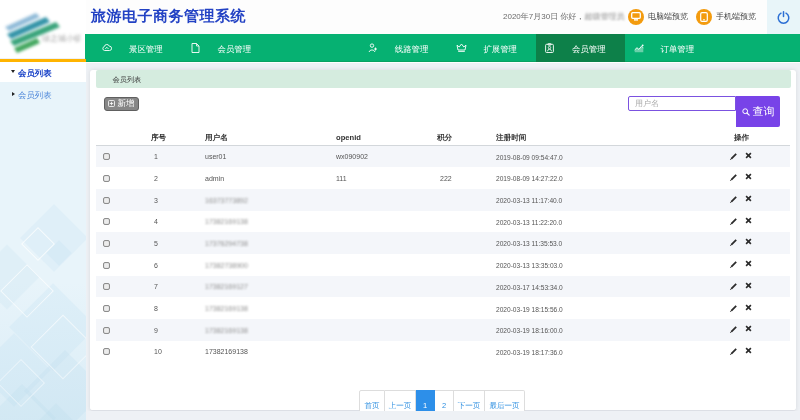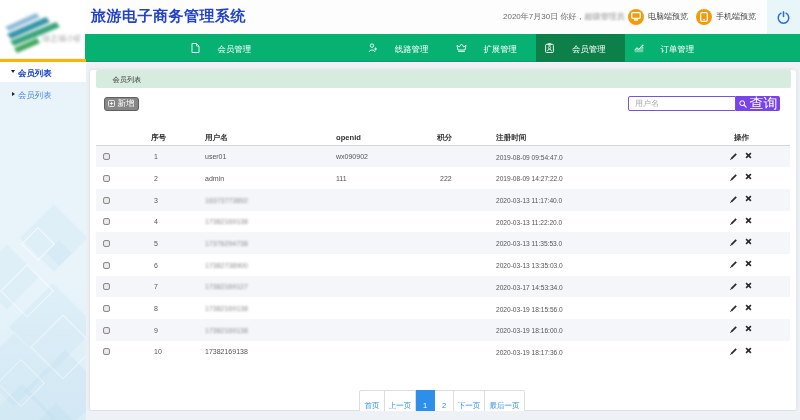--- a/index.html
+++ b/index.html
@@ -37,21 +37,21 @@
   .pat { position:absolute; background:rgba(183,217,237,.55); }
 
   
   .main { left:86px; top:62.7px; width:714px; height:358px; background:#eef1f5; }
   .card { left:90px; top:70px; width:706px; height:340.5px; background:#fff; border-radius:3px; box-shadow:0 0 4px rgba(0,0,0,.10); border-bottom:1px solid #dcdfe5; }
   .mintbar { left:95.5px; top:70px; width:695.5px; height:17.5px; background:#d5ecdf; border-radius:2px; }
   .minttxt { left:112.5px; top:75px; font-size:7.2px; color:#3c3c3c; }
   .addbtn { left:103.5px; top:96.5px; width:35px; height:14.5px; background:#878787; border:1px solid #606060; border-radius:3px; color:#fff; font-size:8.5px; display:flex; align-items:center; justify-content:center; gap:3px; }
   .searchwrap { left:628px; top:96px; height:15px; display:flex; }
   .sinput { width:108px; height:15px; border:1px solid #7b52e0; border-radius:2px 0 0 2px; background:#fff; font-size:8px; color:#aaa; padding-left:6px; line-height:13px; }
-  .sbtn { width:44px; height:15px; background:#7843e8; border-radius:0 2px 2px 0; color:#fff; font-size:14px; display:flex; align-items:center; justify-content:center; gap:3px; }
+  .sbtn { width:44px; height:31px; background:#7843e8; border-radius:0 2px 2px 0; color:#fff; font-size:11px; display:flex; align-items:center; justify-content:center; gap:3px; }
 
   
   .thead { left:96px; top:128px; width:694px; height:17.6px; border-bottom:1px solid #d3d7db; }
   .th { position:absolute; top:5px; font-size:7.6px; font-weight:bold; color:#333; }
   .row { left:96px; width:694px; height:21.7px; }
   .row.odd { background:#f4f6fa; }
   .cell { position:absolute; top:7.5px; font-size:7px; color:#555; }
   .cbox { position:absolute; left:7px; width:7px; height:7px; border:1px solid #8d8d8d; border-radius:2px; background:#ececec; box-shadow:inset 0 0 1px #aaa; }
   .blur2 { filter:blur(1.1px); color:#8f8f8f; }
   .dt { font-size:6.6px !important; top:8px !important; }
@@ -102,20 +102,27 @@
   <div class="lbl">手机端预览</div>
 </div>
 <div class="abs powerblk">
   <svg width="13" height="13" viewBox="0 0 13 13">
       <path d="M4 2.2 A5.3 5.3 0 1 0 9 2.2" fill="none" stroke="#2b6fd4" stroke-width="1.5" stroke-linecap="round"></path>
       <line x1="6.5" y1="0.8" x2="6.5" y2="5.6" stroke="#2b6fd4" stroke-width="1.5" stroke-linecap="round"></line>
     </svg>
 </div>
 
 <div class="abs nav" id="nav">
+    <div class="navitem" style="left: 8px;">
+      <svg width="10" height="9" viewBox="0 0 10 9">
+        <path d="M2.5 7.5 A2 2 0 0 1 2.3 3.6 A2.6 2.6 0 0 1 7.3 3.2 A2.1 2.1 0 0 1 7.6 7.5 Z" fill="none" stroke="#fff" stroke-width="0.9"></path>
+        <path d="M3.3 6 L4.8 4.2 L6.5 6" fill="none" stroke="#fff" stroke-width="0.8"></path>
+      </svg>
+      <div class="t">景区管理</div>
+    </div>
     <div class="navitem" style="left: 96.6px;">
       <svg width="9" height="10" viewBox="0 0 9 10">
         <path d="M1 0.5 H5.5 L8 3 V9.5 H1 Z" fill="none" stroke="#fff" stroke-width="0.9"></path>
         <path d="M5.5 0.5 V3 H8" fill="none" stroke="#fff" stroke-width="0.8"></path>
       </svg>
       <div class="t">会员管理</div>
     </div>
     <div class="navitem" style="left: 362.4px;">
       <svg width="11" height="9" viewBox="0 0 11 9">
         <path d="M1 2.2 L3.2 4 L5.5 1 L7.8 4 L10 2.2 L9 7 H2 Z M2.2 8.4 H8.8" fill="none" stroke="#fff" stroke-width="0.9"></path>

